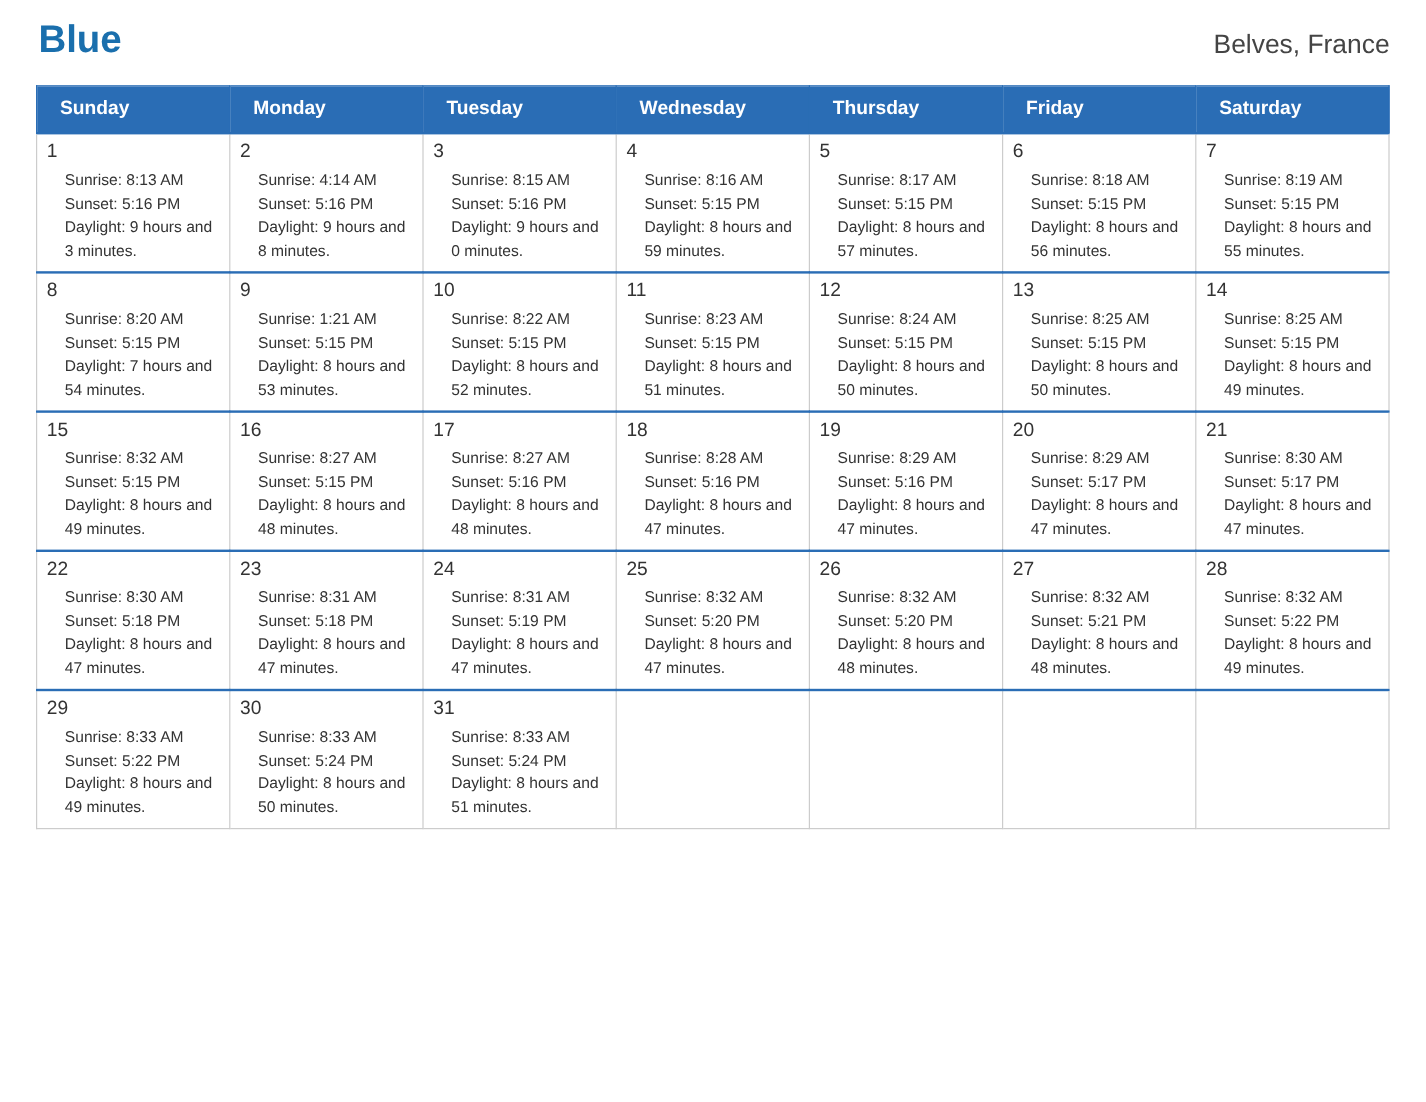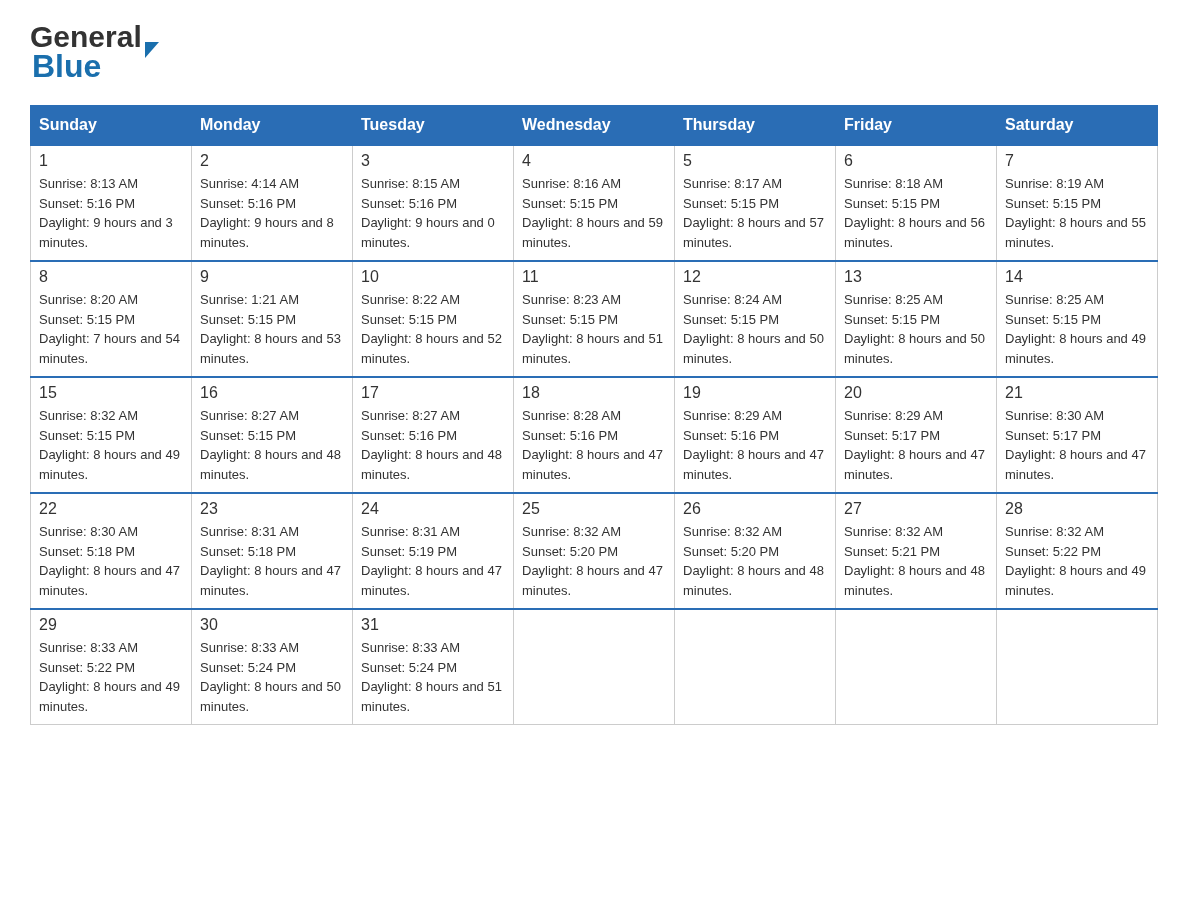--- a/index.html
+++ b/index.html
@@ -47,21 +47,21 @@
     }
     table {
       width: 100%;
       border-collapse: collapse;
     }
     thead tr th {
       background-color: #2a6db5;
       color: #fff;
       font-size: 16px;
       font-weight: bold;
-      padding: 10px 8px;
+      padding: 10px 19px;
       text-align: left;
       border: 1px solid #2a6db5;
     }
     tbody tr td {
       vertical-align: top;
       padding: 6px 8px 8px 8px;
       border: 1px solid #ccc;
       font-size: 13px;
       color: #333;
       width: calc(100% / 7);
@@ -72,20 +72,21 @@
     }
     .day-number {
       font-size: 16px;
       font-weight: normal;
       margin-bottom: 4px;
       display: block;
     }
     .day-info {
       line-height: 1.5;
       font-size: 13px;
+      margin-left: 15px;
     }
     td.empty {
       background: #fff;
     }
     
     .arrow-icon {
       display: inline-block;
       width: 0;
       height: 0;
       border-style: solid;
@@ -95,27 +96,24 @@
       vertical-align: middle;
       position: relative;
       top: 4px;
     }
   </style>
 </head>
 <body>
 
 <div class="header">
   <div class="logo-wrapper">
-    <div class="logo-row1">
-      <span style="font-size:30px;font-weight:bold;color:#333;font-family:Arial,sans-serif;">General</span>
-      <span class="arrow-icon"></span>
-    </div>
     <div class="logo-row2">Blue</div>
   </div>
   <div class="title-section">
+    <div class="location">Belves, France</div>
   </div>
 </div>
 
 <table>
   <thead>
     <tr>
       <th>Sunday</th>
       <th>Monday</th>
       <th>Tuesday</th>
       <th>Wednesday</th>

